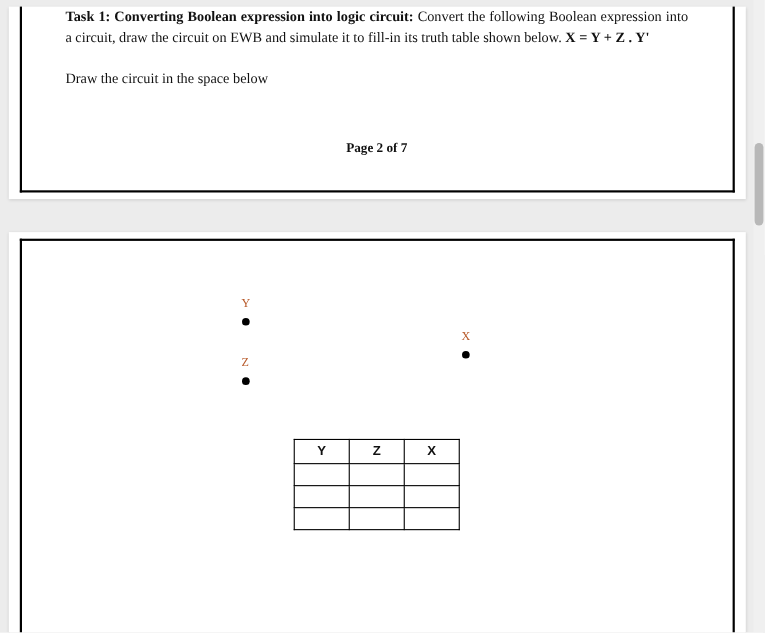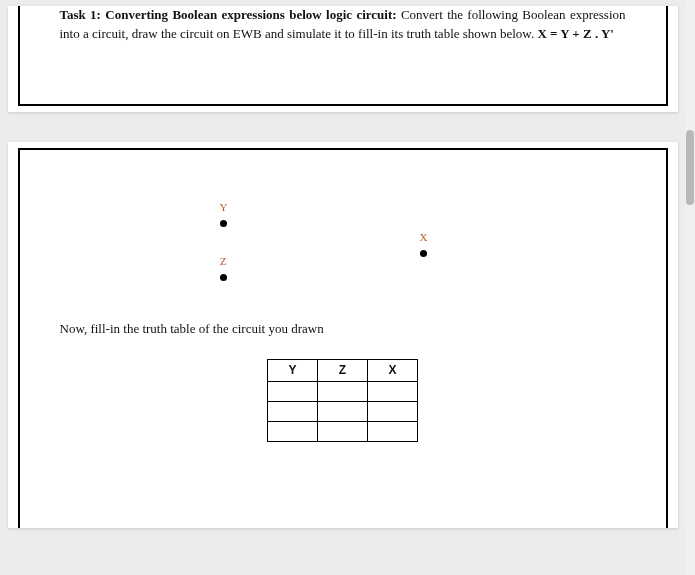--- a/index.html
+++ b/index.html
@@ -90,22 +90,24 @@
     }
   </style>
 </head>
 <body>
 
 <div class="scroll-area">
 
   <div class="page-wrap top">
     <div class="page-inner top-part">
       <p class="task-para">
-        <span class="task-title">Task 1: Converting Boolean expressions below logic circuit:</span><span> Convert the following Boolean expression into a circuit, draw the circuit on EWB and simulate it to fill-in its truth table shown below. </span><span class="eq">X = Y + Z . Y'</span>
+        <span class="task-title">Task 1: Converting Boolean expression into logic circuit:</span><span> Convert the following Boolean expression into a circuit, draw the circuit on EWB and simulate it to fill-in its truth table shown below. </span><span class="eq">X = Y + Z . Y'</span>
       </p>
+      <p class="draw-line">Draw the circuit in the space below</p>
+      <div class="page-num">Page 2 of 7</div>
     </div>
   </div>
 
   <div class="page-wrap bottom">
     <div class="page-inner bottom-part">
 
       <div class="terminals">
         <div class="term term-y">
           <span>Y</span>
           <div class="dot"></div>
@@ -113,21 +115,20 @@
         <div class="term term-z">
           <span>Z</span>
           <div class="dot"></div>
         </div>
         <div class="term term-x">
           <span>X</span>
           <div class="dot"></div>
         </div>
       </div>
 
-      <p class="fill-line">Now, fill-in the truth table of the circuit you drawn</p>
 
       <table class="truth-table">
         <tbody>
             <tr>
           <th>Y</th>
           <th>Z</th>
           <th>X</th>
         </tr>
         <tr>
           <td></td>

